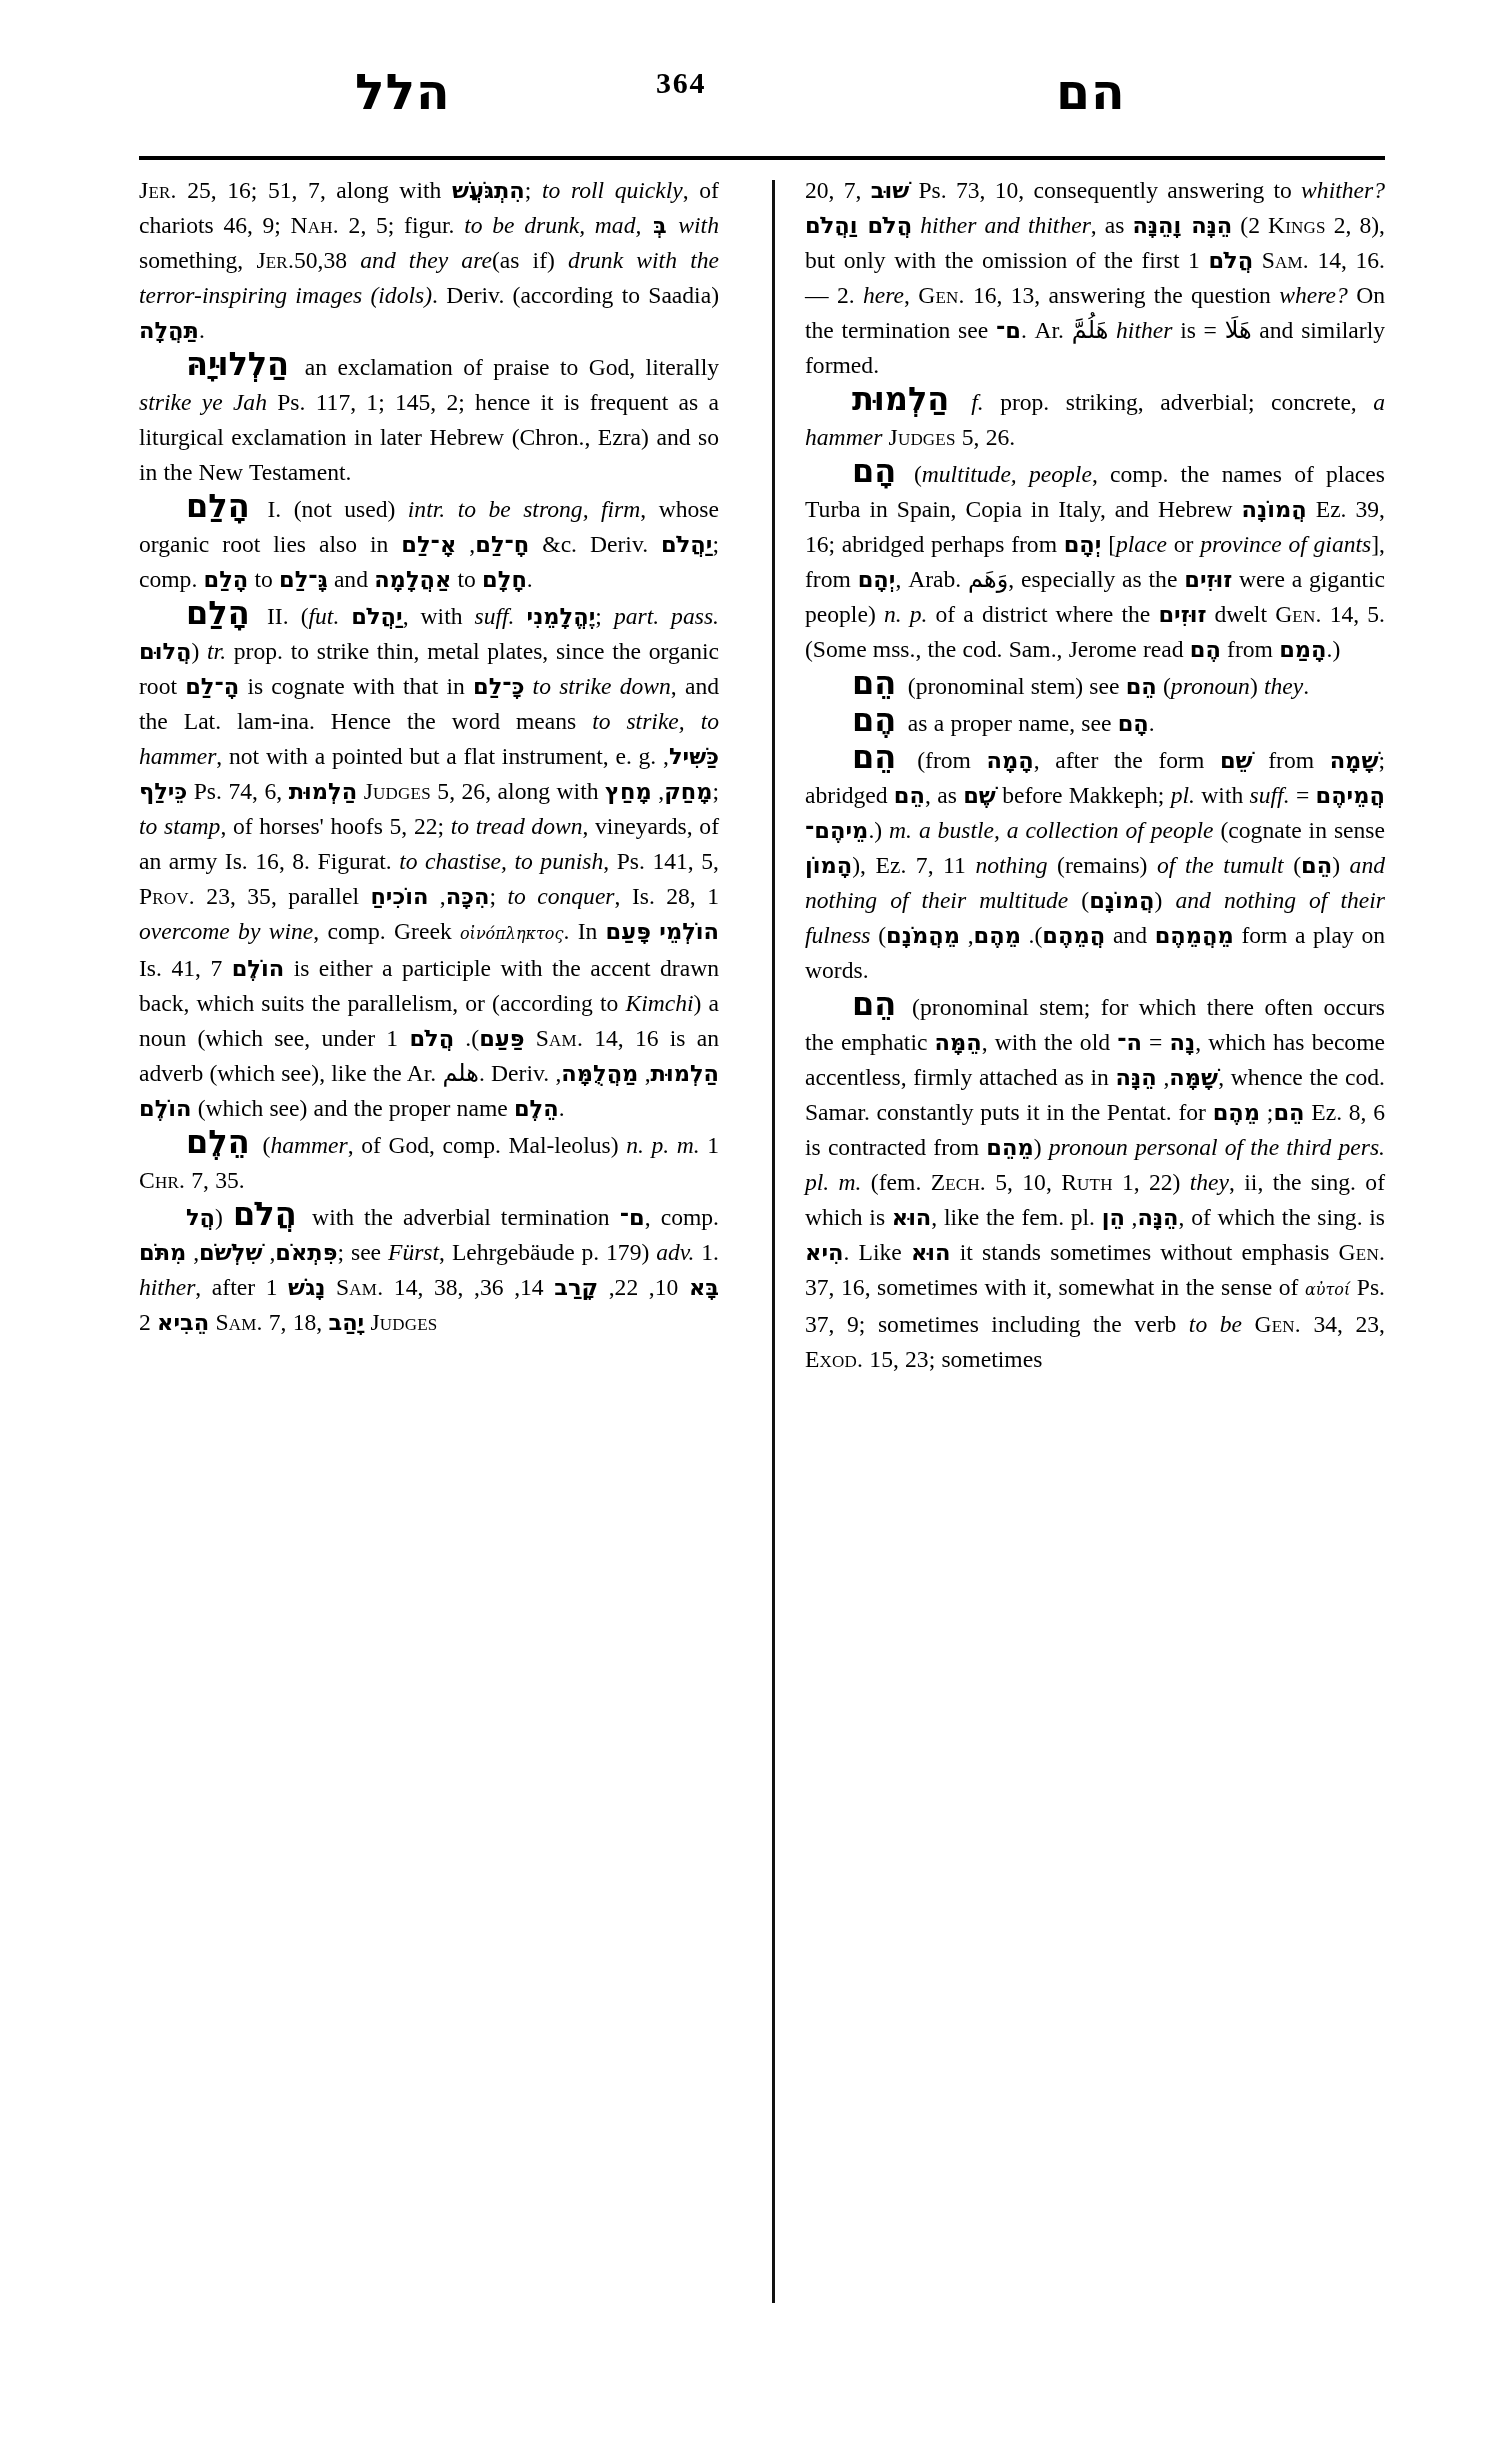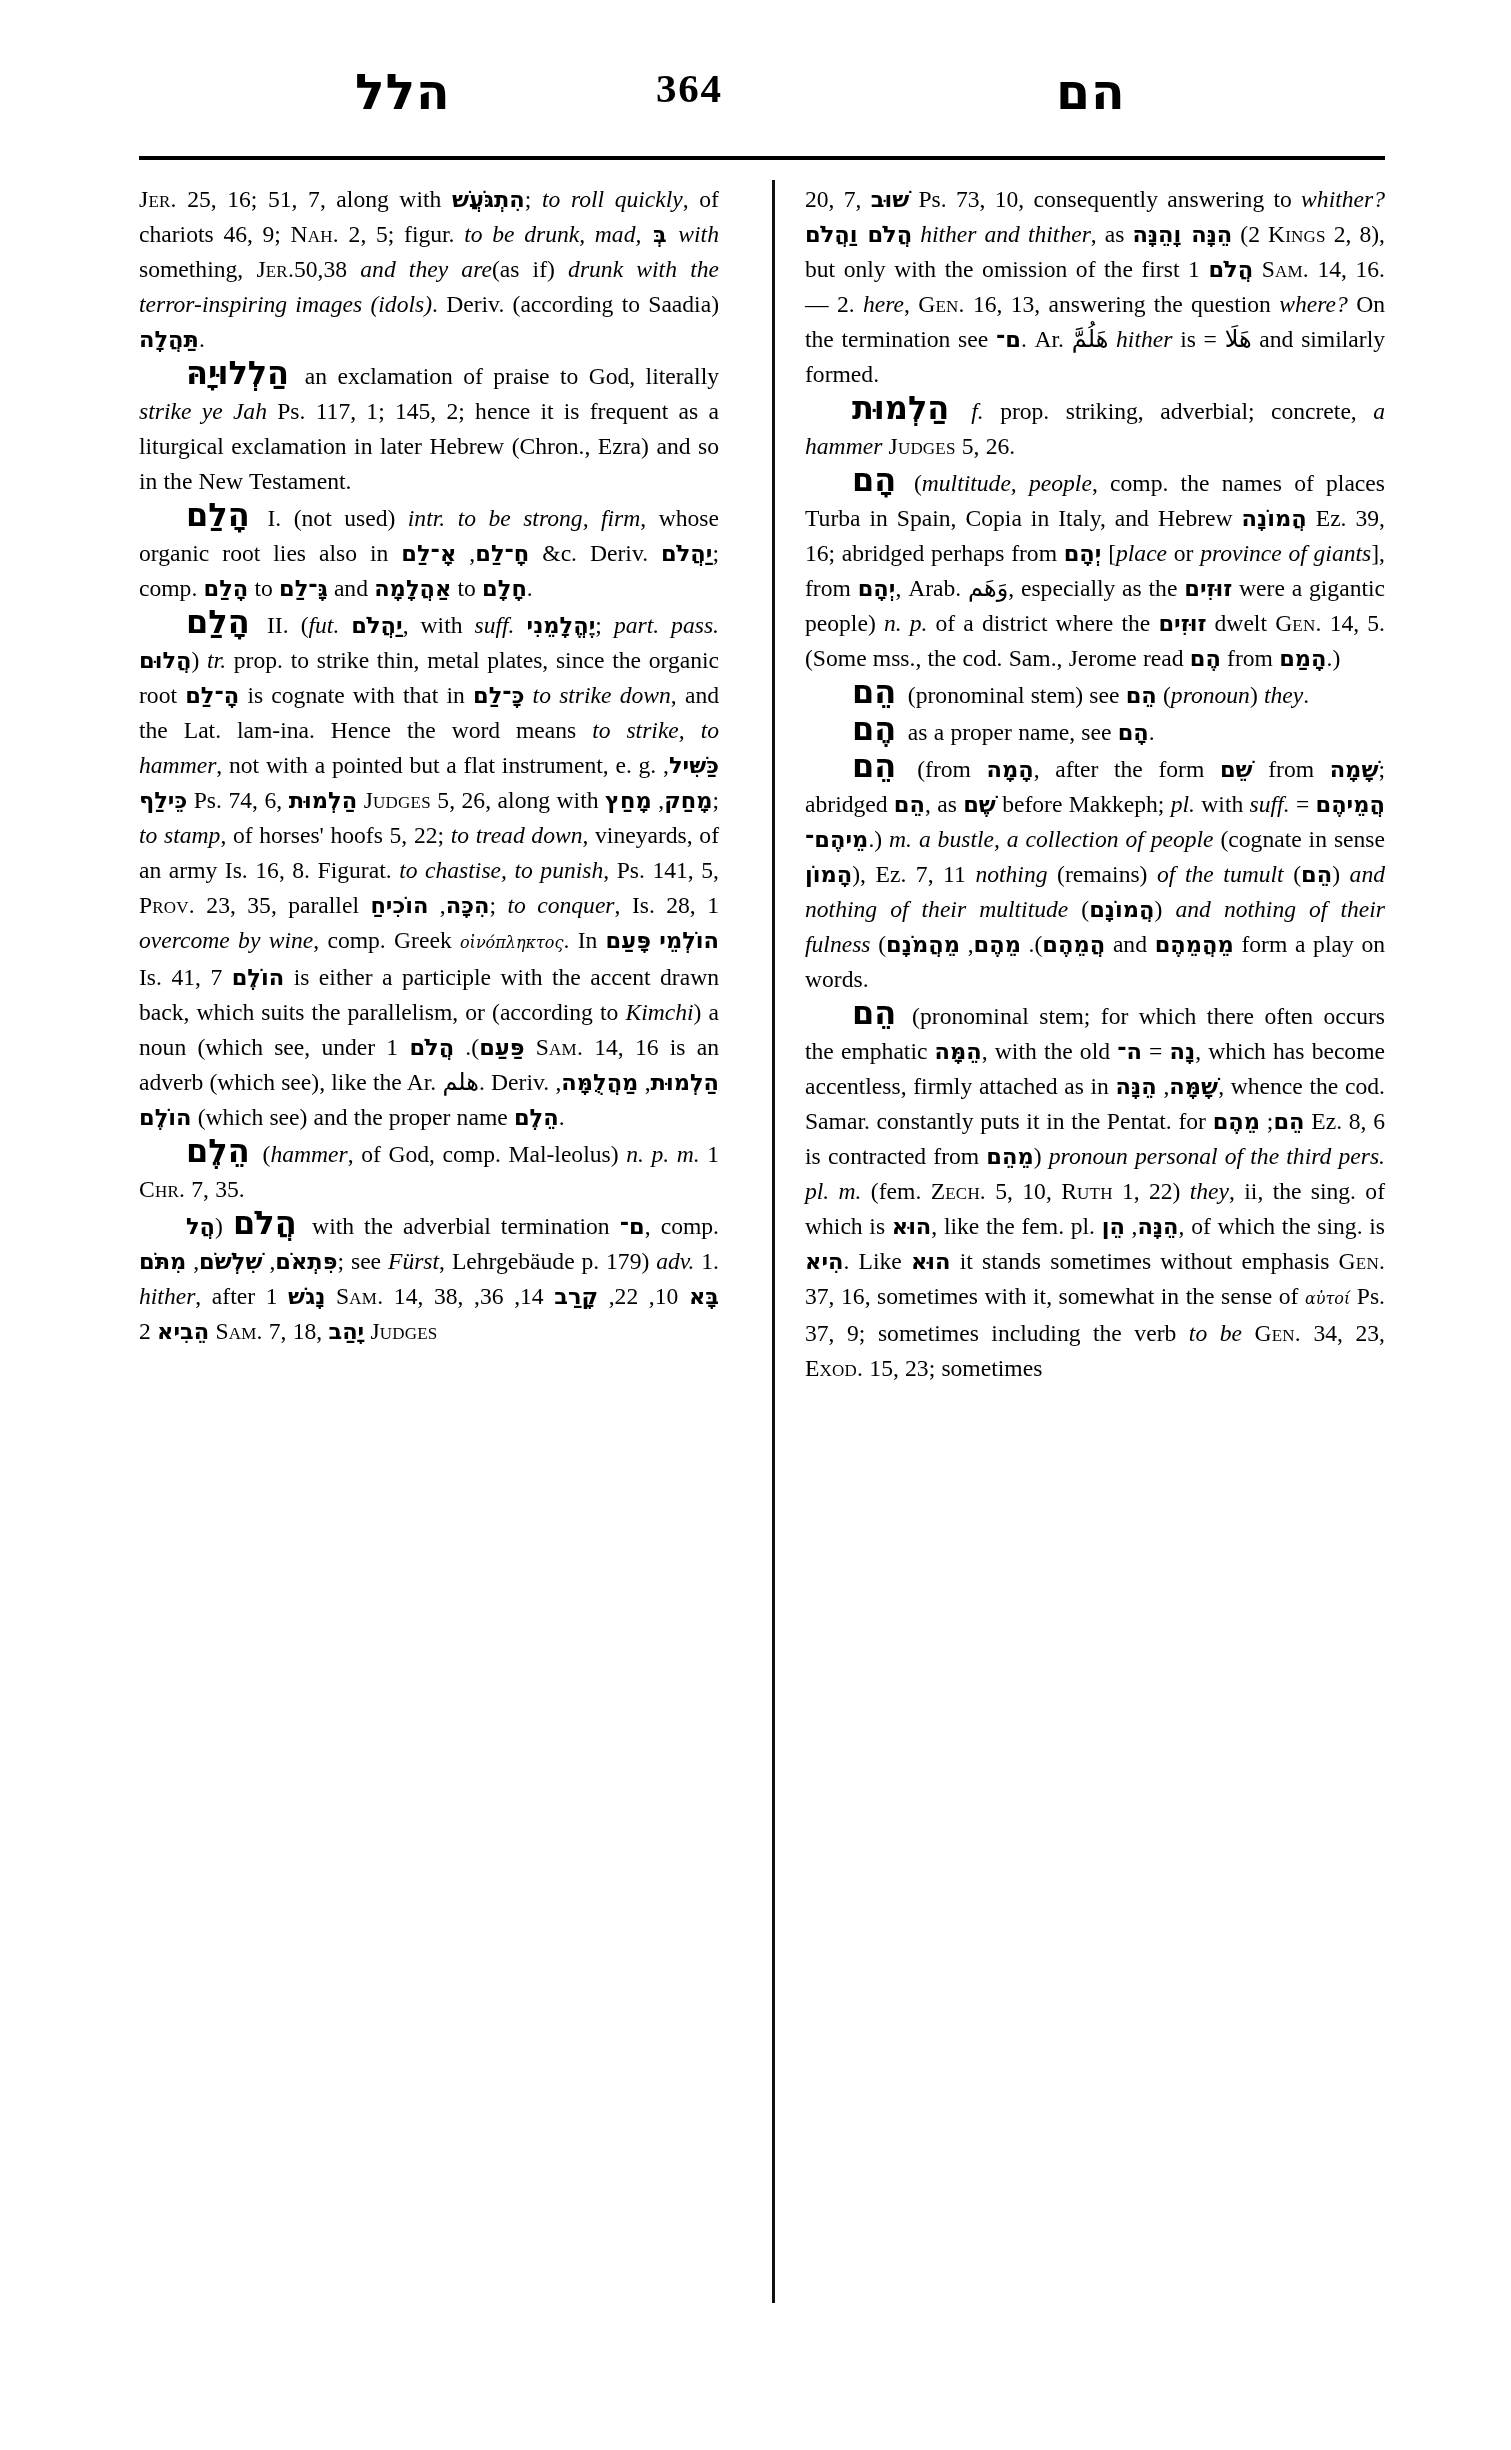--- a/index.html
+++ b/index.html
@@ -43,21 +43,21 @@
   .rh-center{ left: 517px; }
   .heb-head {
     font-family: "DejaVu Sans", sans-serif;
     font-size: 49px;
     font-weight: 700;
     letter-spacing: 0.9px;
     direction: rtl;
     unicode-bidi: bidi-override;
   }
   .folio {
-    font-size: 41px;
+    font-size: 30px;
     font-weight: 700;
     letter-spacing: 1.8px;
     font-family: "Liberation Serif", serif;
   }
   .head-rule {
     position: absolute;
     left: 139px;
     top: 120px;
     width: 1246px;
     height: 3.6px;
@@ -67,21 +67,21 @@
   
   .columns {
     position: absolute;
     left: 139px;
     top: 137px;
     width: 1246px;
     height: 2177px;
   }
   .col {
     position: absolute;
-    top: 9px;
+    top: 0;
     width: 580px;
     height: 2177px;
   }
   .col-left  { left: 0px; }
   .col-right { left: 666px; }
 
   .col-rule {
     position: absolute;
     left: 633px;
     top: 7.2px;

